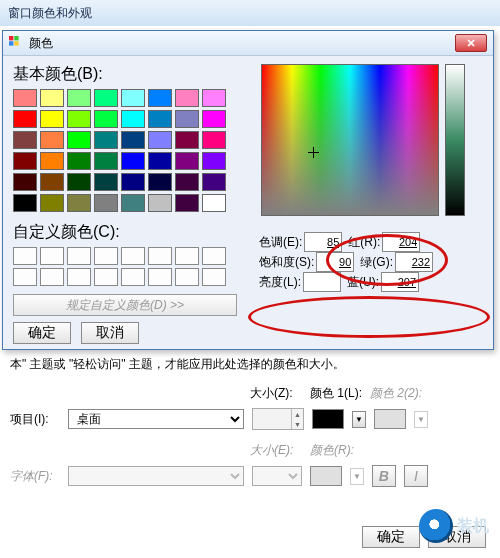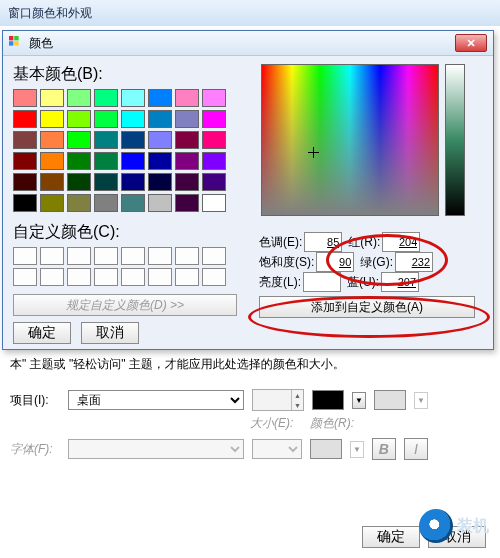--- a/index.html
+++ b/index.html
@@ -189,49 +189,52 @@
               <input value="232" style="">
             </div>
             <div class="row">
               <span>亮度(L):</span>
               <input value="" style="">
               <span style="margin-left:4px">蓝(U):</span>
               <input value="207" style="">
             </div>
           </div>
         </div>
-        <div class="add-btn-row">
-          <button class="add-btn">添加到自定义颜色(A)</button>
-        </div>
       </div>
     </div>
   </div>
 
   <div class="lower-panel">
     <div class="lower-text">本" 主题或 "轻松访问" 主题，才能应用此处选择的颜色和大小。</div>
 
+    <div class="hdr" style="margin-left:58px;margin-bottom:2px;">
+      <span style="width:182px"></span>
+      <span style="width:60px">大小(Z):</span>
+      <span style="width:60px">颜色 1(L):</span>
+      <span style="width:60px" class="disabled-text">颜色 2(2):</span>
+    </div>
     <div class="form-row">
       <div class="form-label">项目(I):</div>
       <select class="select" style="width:176px">
         <option>桌面</option>
       </select>
       <div class="stepper">
           <input disabled="" style="">
           <div class="arrows">
             <div>▲</div>
             <div>▼</div>
           </div>
         </div>
       <span class="color-well"></span>
         <span style="font-size:8px;border:1px solid #888;padding:3px 2px;background:linear-gradient(#fff,#ddd)">▼</span>
       <span class="color-well disabled"></span>
         <span class="disabled-text" style="font-size:8px;border:1px solid #ccc;padding:3px 2px;">▼</span>
     </div>
 
-    <div class="hdr" style="margin-left:58px;margin-bottom:2px;">
+    <div class="hdr" style="margin-left:58px;margin-top:8px;margin-bottom:2px;">
       <span style="width:182px"></span>
       <span style="width:60px" class="disabled-text">大小(E):</span>
       <span style="width:60px" class="disabled-text">颜色(R):</span>
     </div>
     <div class="form-row">
       <div class="form-label disabled-text">字体(F):</div>
       <select class="select disabled-text" style="width:176px;background:#f3f3f3" disabled=""></select>
       <select class="select disabled-text" style="width:50px;background:#f3f3f3" disabled=""></select>
       <span class="color-well disabled"></span>
         <span class="disabled-text" style="font-size:8px;border:1px solid #ccc;padding:3px 2px;">▼</span>

